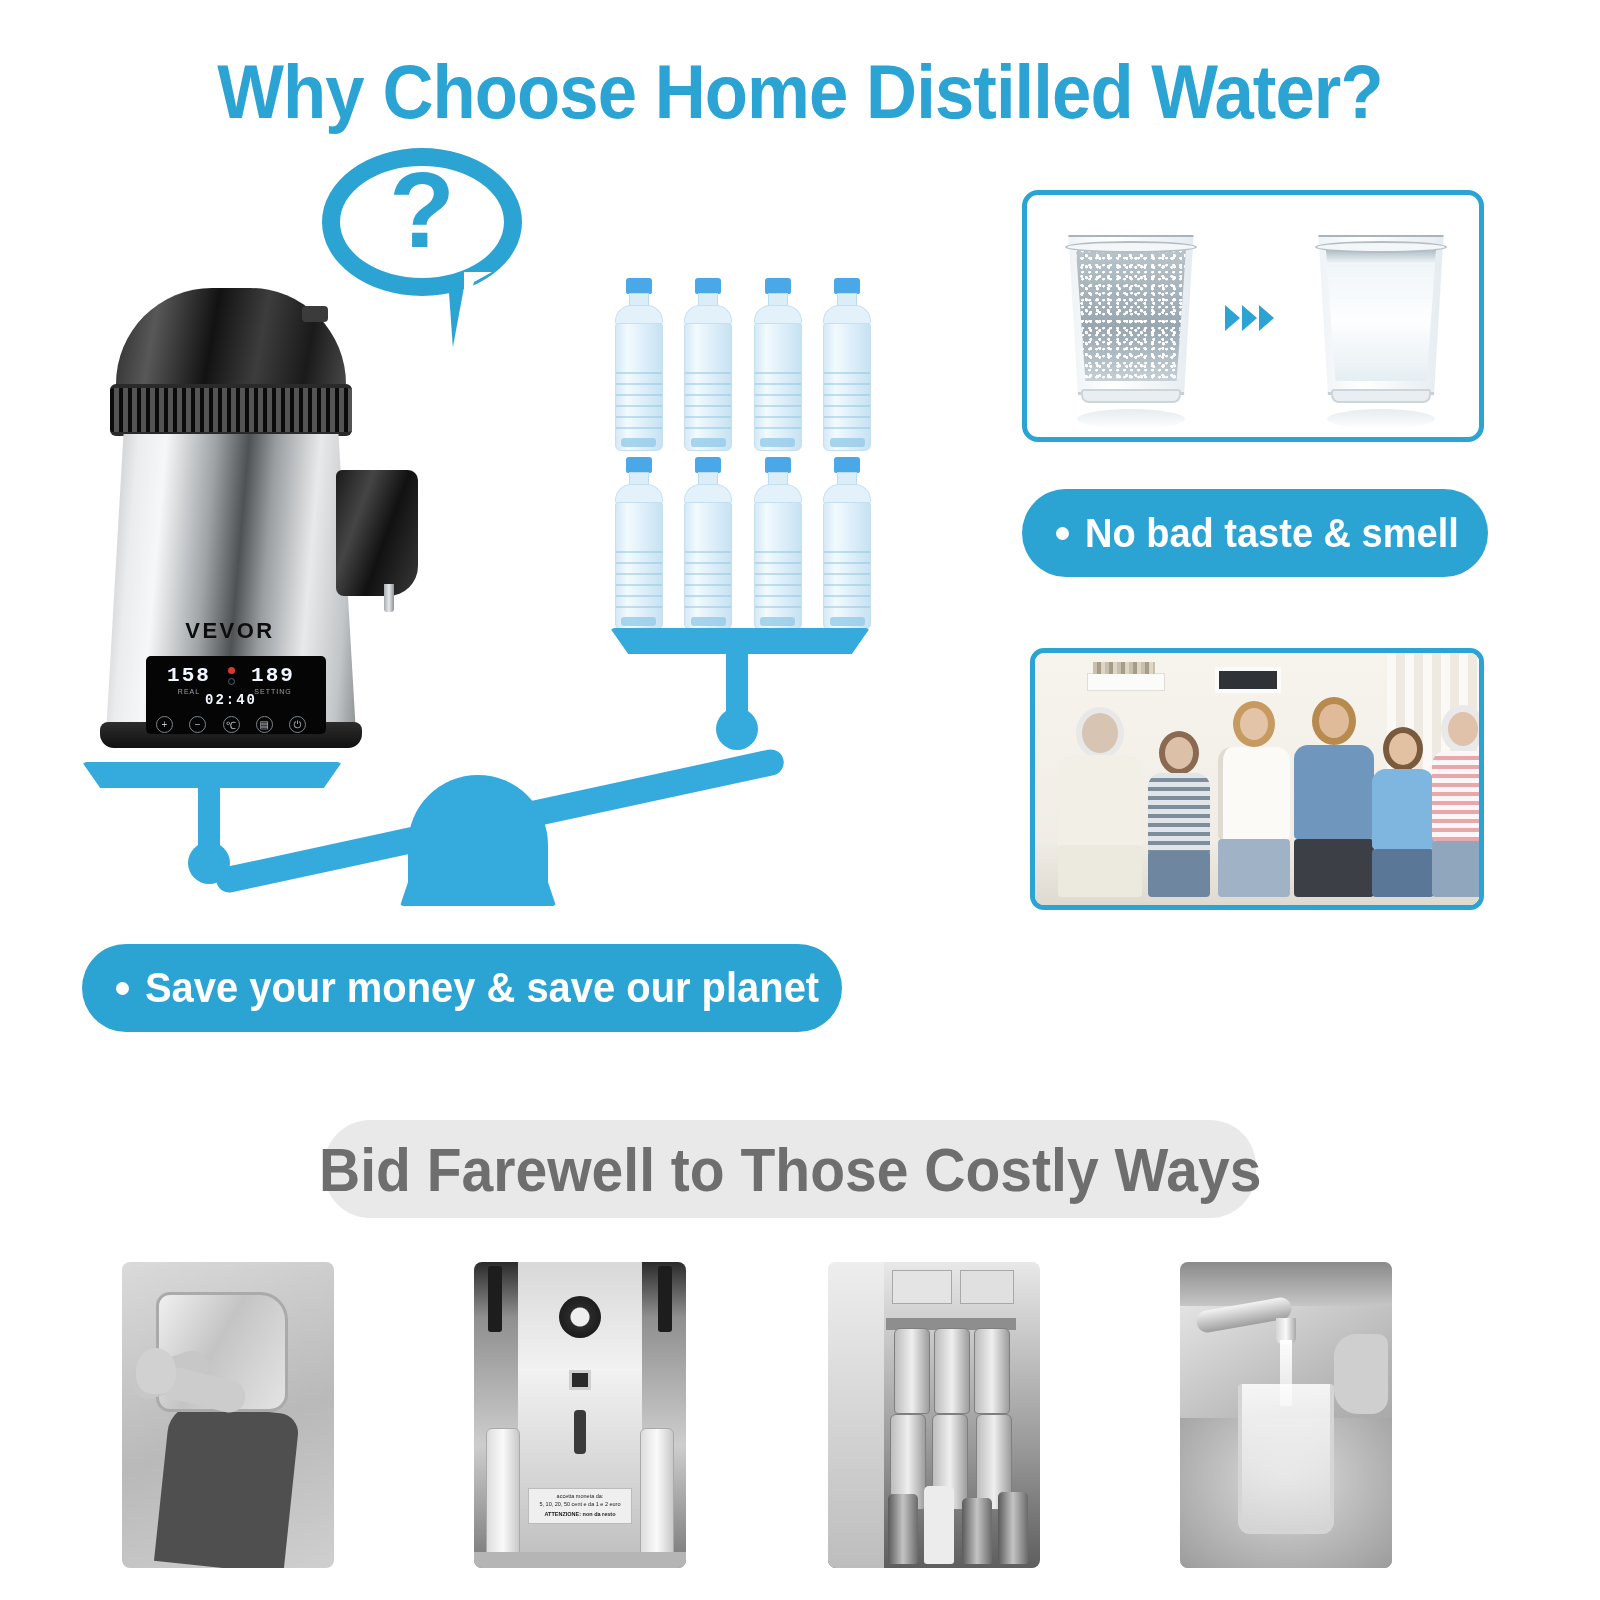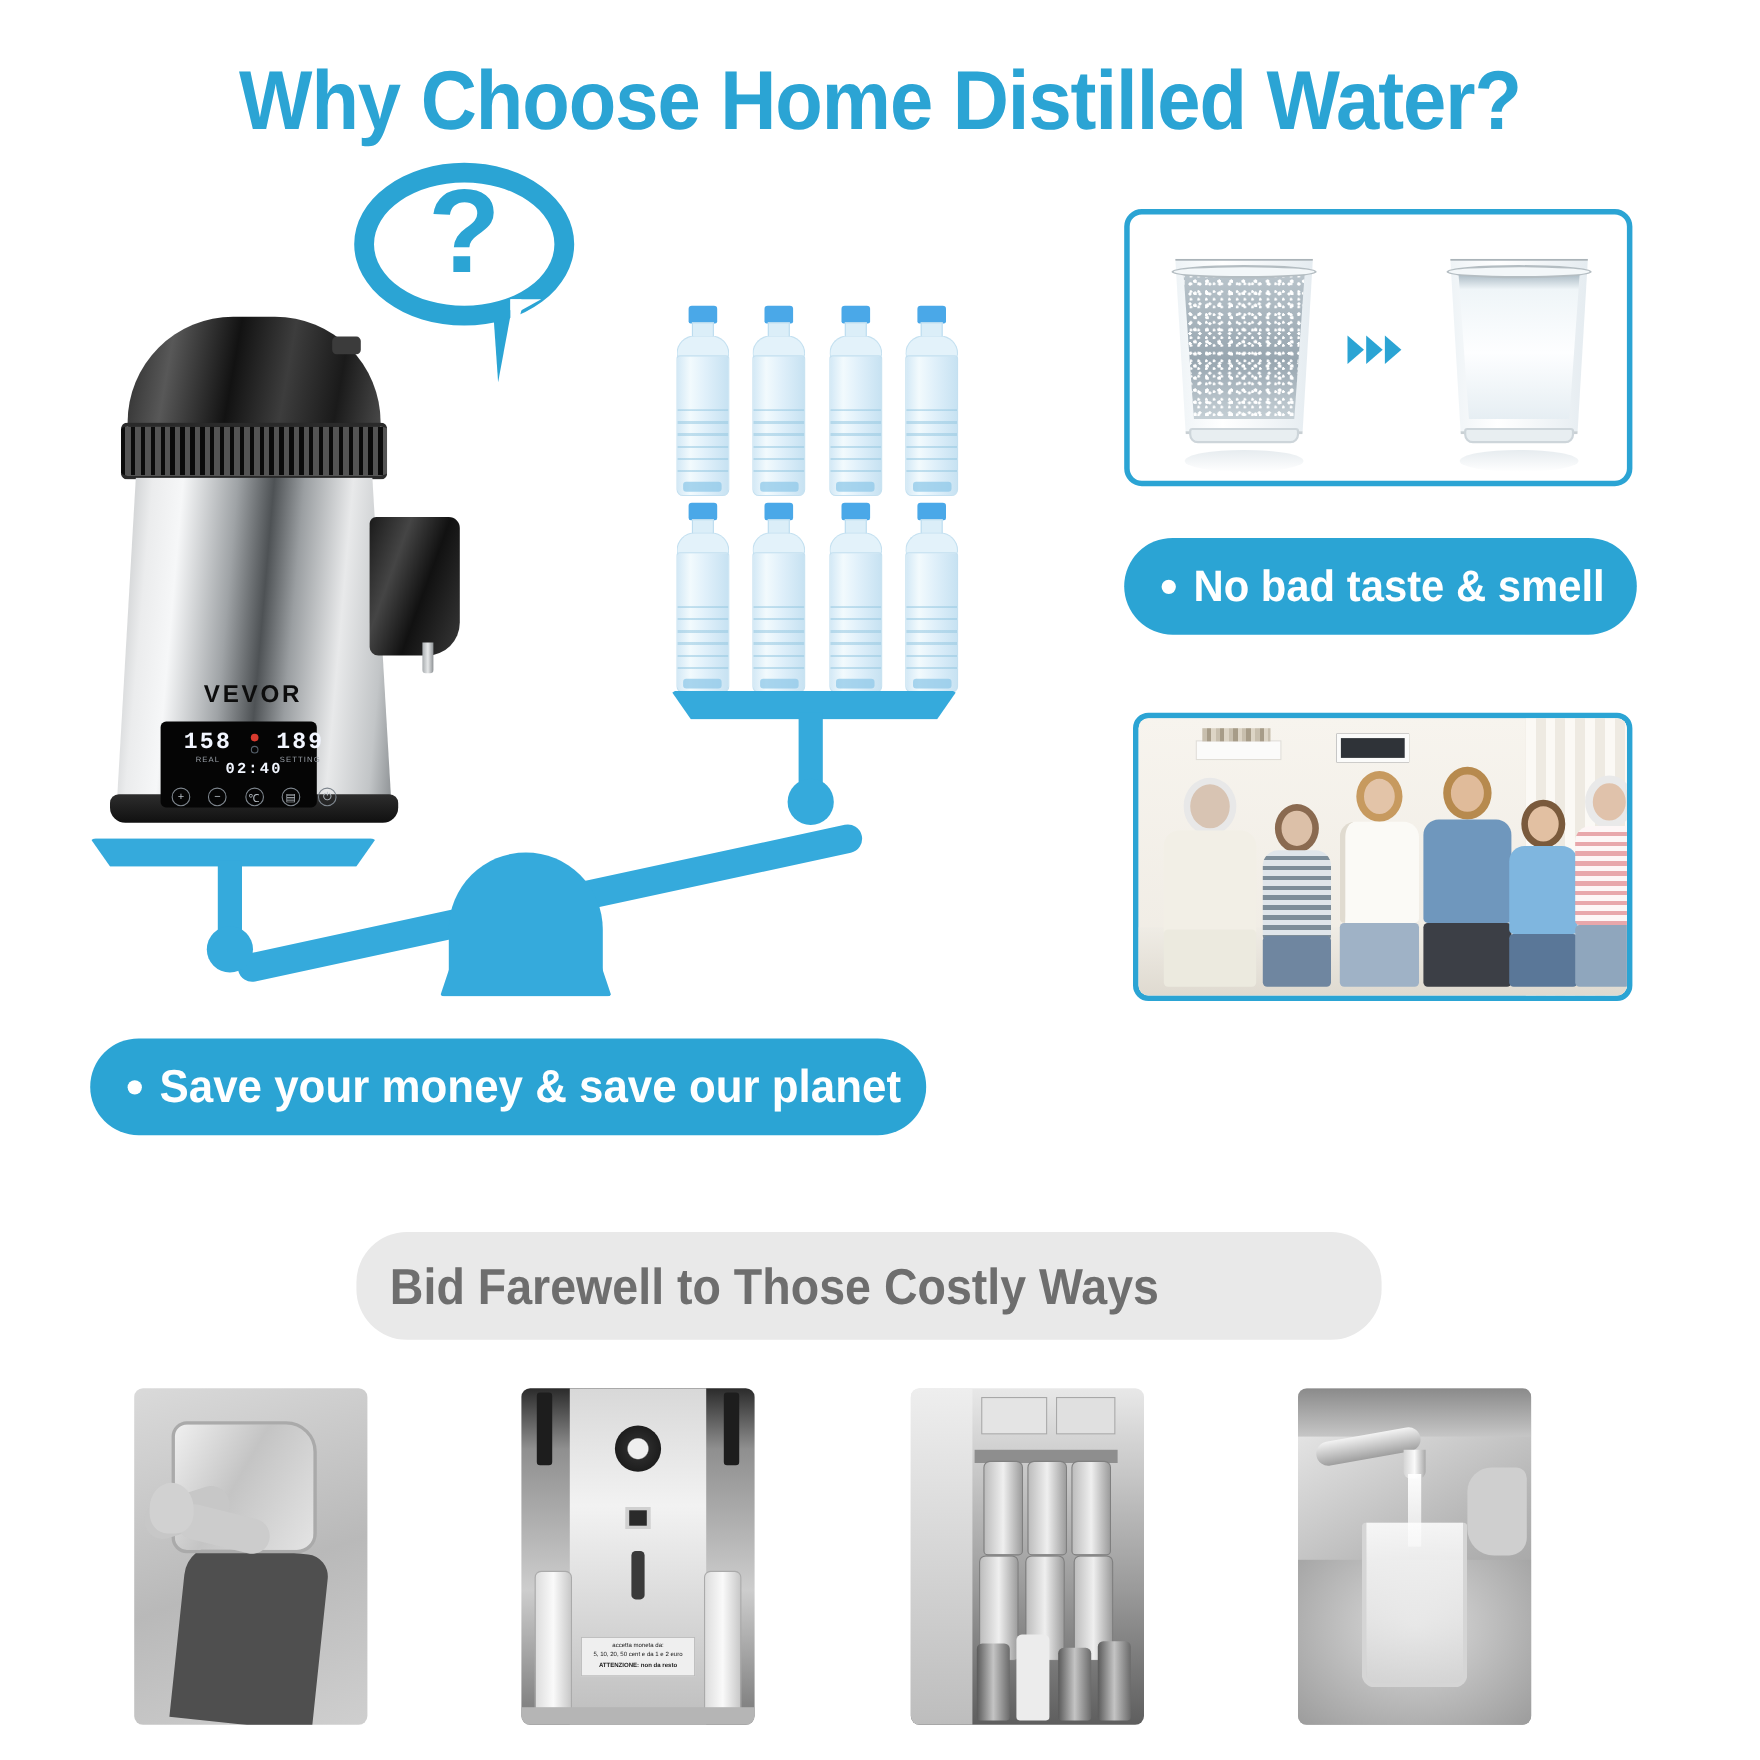--- a/index.html
+++ b/index.html
@@ -93,21 +93,21 @@
     background: linear-gradient(90deg,#a9adb0,#e6e8e9,#8e9295);
     border-radius: 0 0 3px 3px;
   }
   .d-brand {
     position: absolute; left: 0; top: 330px; width: 292px;
     text-align: center; font-size: 22px; font-weight: bold;
     letter-spacing: 2.5px; color: #0d0d0d;
     font-family: "Liberation Sans", sans-serif;
   }
   .d-panel {
-    position: absolute; left: 62px; top: 368px; width: 142px; height: 78px;
+    position: absolute; left: 62px; top: 368px; width: 180px; height: 78px;
     background: #050505; border-radius: 5px;
   }
   .d-row { position: absolute; left: 0; top: 8px; width: 170px; height: 26px; }
   .d-real, .d-setting {
     position: absolute; top: 0; width: 58px; text-align: center;
     color: #f2f6ff; font-size: 21px; font-weight: bold;
     font-family: "Liberation Mono", monospace; letter-spacing: 2px;
   }
   .d-real { left: 14px; }
   .d-setting { left: 98px; }
@@ -234,22 +234,22 @@
   .pill .ptxt { white-space: nowrap; transform: scaleX(0.95); transform-origin: left center; }
 
   #pill-taste { left: 1022px; top: 489px; width: 466px; height: 88px; padding-left: 34px; font-size: 40px; }
   #pill-ages  { left: 1022px; top: 944px; width: 466px; height: 88px; padding-left: 34px; font-size: 40px; }
   #pill-save  { left: 82px;  top: 944px; width: 760px; height: 88px; padding-left: 34px; font-size: 42px; }
 
   
   .banner {
     position: absolute; left: 324px; top: 1120px; width: 932px; height: 98px;
     background: #e9e9e9; border-radius: 46px;
-    display: flex; align-items: center; 
-    color: #6e6e6e; font-weight: bold; font-size: 46px;
+    display: flex; align-items: center; justify-content: center;
+    color: #6e6e6e; font-weight: bold; font-size: 62px;
     font-family: "Liberation Sans", sans-serif;
   }
   .banner span { transform: scaleX(0.92); white-space: nowrap; }
 
   
   .strip { position: absolute; left: 0; top: 1262px; width: 1600px; height: 320px; }
   .ph {
     position: absolute; top: 0; width: 212px; height: 306px;
     border-radius: 8px; overflow: hidden; filter: grayscale(1);
     background: #cfcfcf;

